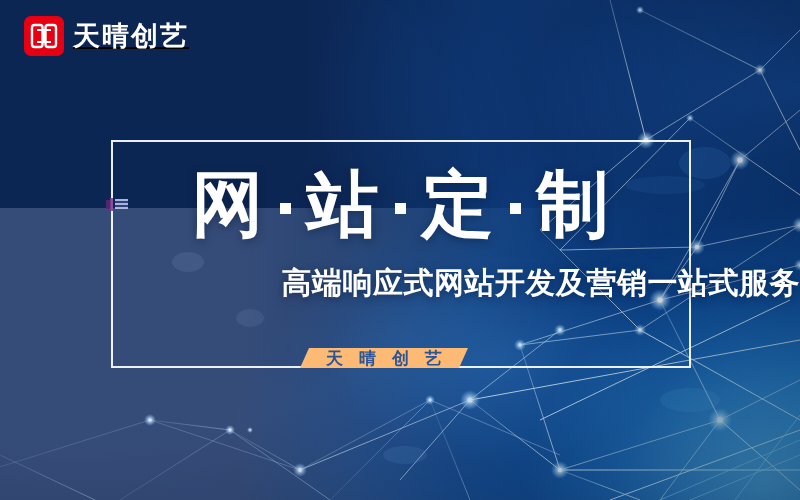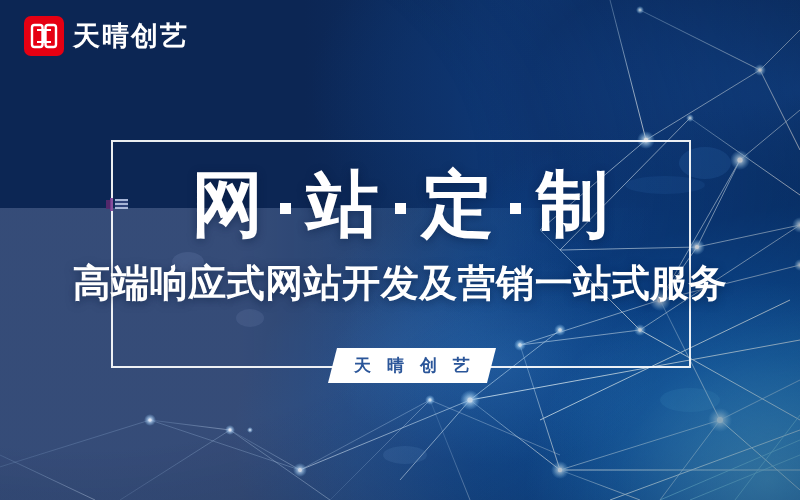--- a/index.html
+++ b/index.html
@@ -41,21 +41,21 @@
   }
   svg.net{position:absolute;inset:0;width:800px;height:500px;}
 
   
   .logo{position:absolute;left:24px;top:16px;display:flex;align-items:center;gap:9px;}
   .logo-mark{
     width:40px;height:40px;border-radius:7px;background:#e60012;
     position:relative;flex:0 0 auto;
   }
   .logo-mark svg{position:absolute;left:0;top:0;}
-  .logo-text{display:flex;flex-direction:row;justify-content:center;}
+  .logo-text{display:flex;flex-direction:row;justify-content:center;text-decoration:underline;}
   .logo-cn{
     color:#fff;font-size:27px;line-height:28px;font-weight:700;letter-spacing:2px;
     font-family:"DejaVu Sans","Liberation Sans",sans-serif;
   }
   .logo-url{
     color:#fff;font-size:10.5px;line-height:13px;font-weight:700;letter-spacing:2.6px;
     margin-top:2px;font-family:"Liberation Sans",sans-serif;
   }
 
   
@@ -75,30 +75,30 @@
     color:#fff;font-size:72px;line-height:72px;font-weight:700;
     font-family:"DejaVu Sans","Liberation Sans",sans-serif;
     text-shadow:0 2px 10px rgba(4,22,56,.45);
   }
   .title .ch{display:inline-block;}
   .title .sep{
     display:inline-block;width:11px;height:11px;background:#fff;
     margin:0 16px;position:relative;top:4px;flex:0 0 auto;
   }
   .subtitle{
-    position:absolute;left:0;right:0;top:263px;text-align:center;
-    color:#fff;font-size:38px;line-height:40px;font-weight:700;letter-spacing:.5px;
+    position:absolute;left:0;right:0;top:263px;text-align:right;
+    color:#fff;font-size:30px;line-height:40px;font-weight:700;letter-spacing:.5px;
     font-family:"DejaVu Sans","Liberation Sans",sans-serif;
     text-shadow:0 2px 9px rgba(4,22,56,.5);
   }
 
   
   .badge{
-    position:absolute;left:328px;top:348px;width:168px;height:35px;
-    background:#ffffff;
+    position:absolute;left:300px;top:348px;width:168px;height:20px;
+    background:#fdba74;
     clip-path:polygon(9px 0, 100% 0, calc(100% - 9px) 100%, 0 100%);
     display:flex;align-items:center;justify-content:center;
   }
   .badge span{
     color:#2a5599;font-size:17px;font-weight:700;letter-spacing:5px;
     text-indent:5px;font-family:"DejaVu Sans","Liberation Sans",sans-serif;
   }
 </style>
 </head>
 <body>

